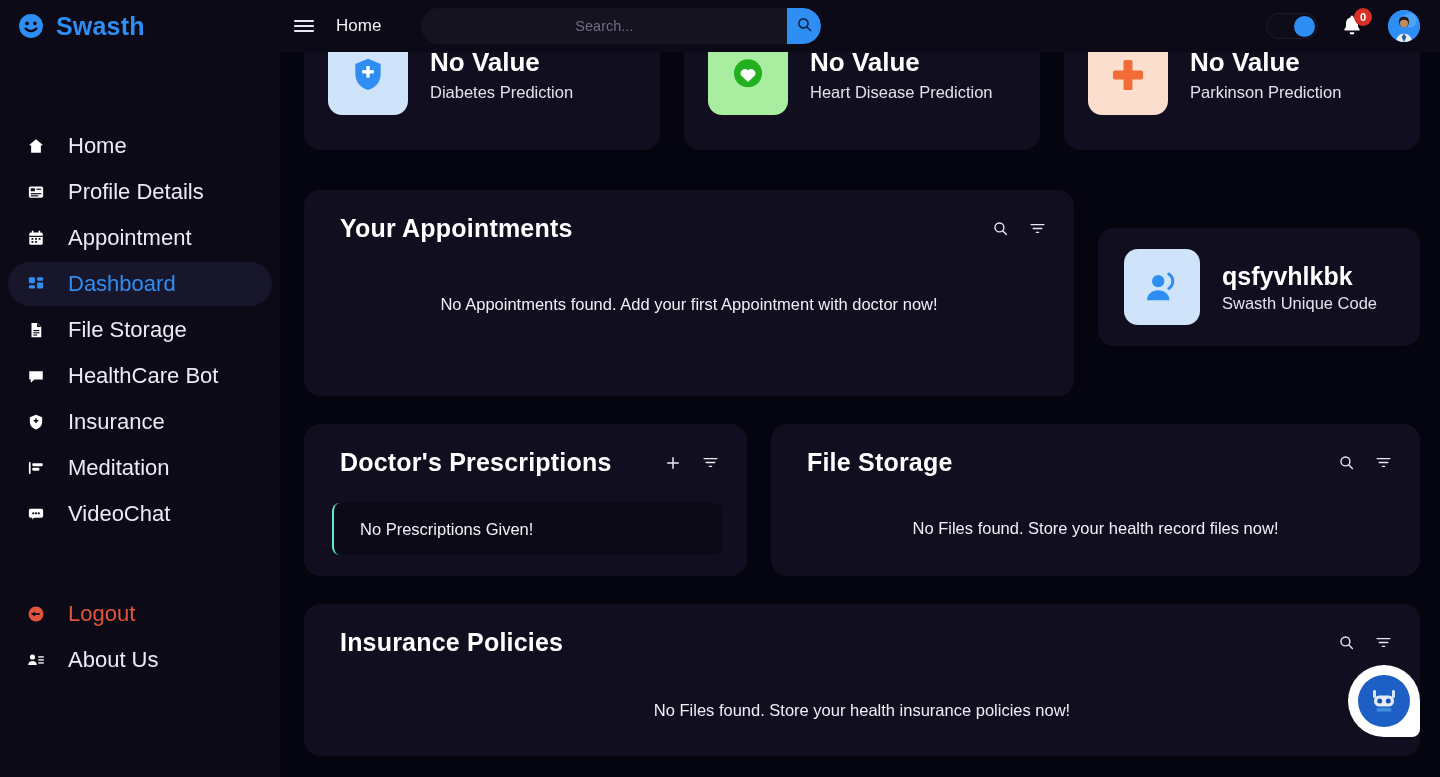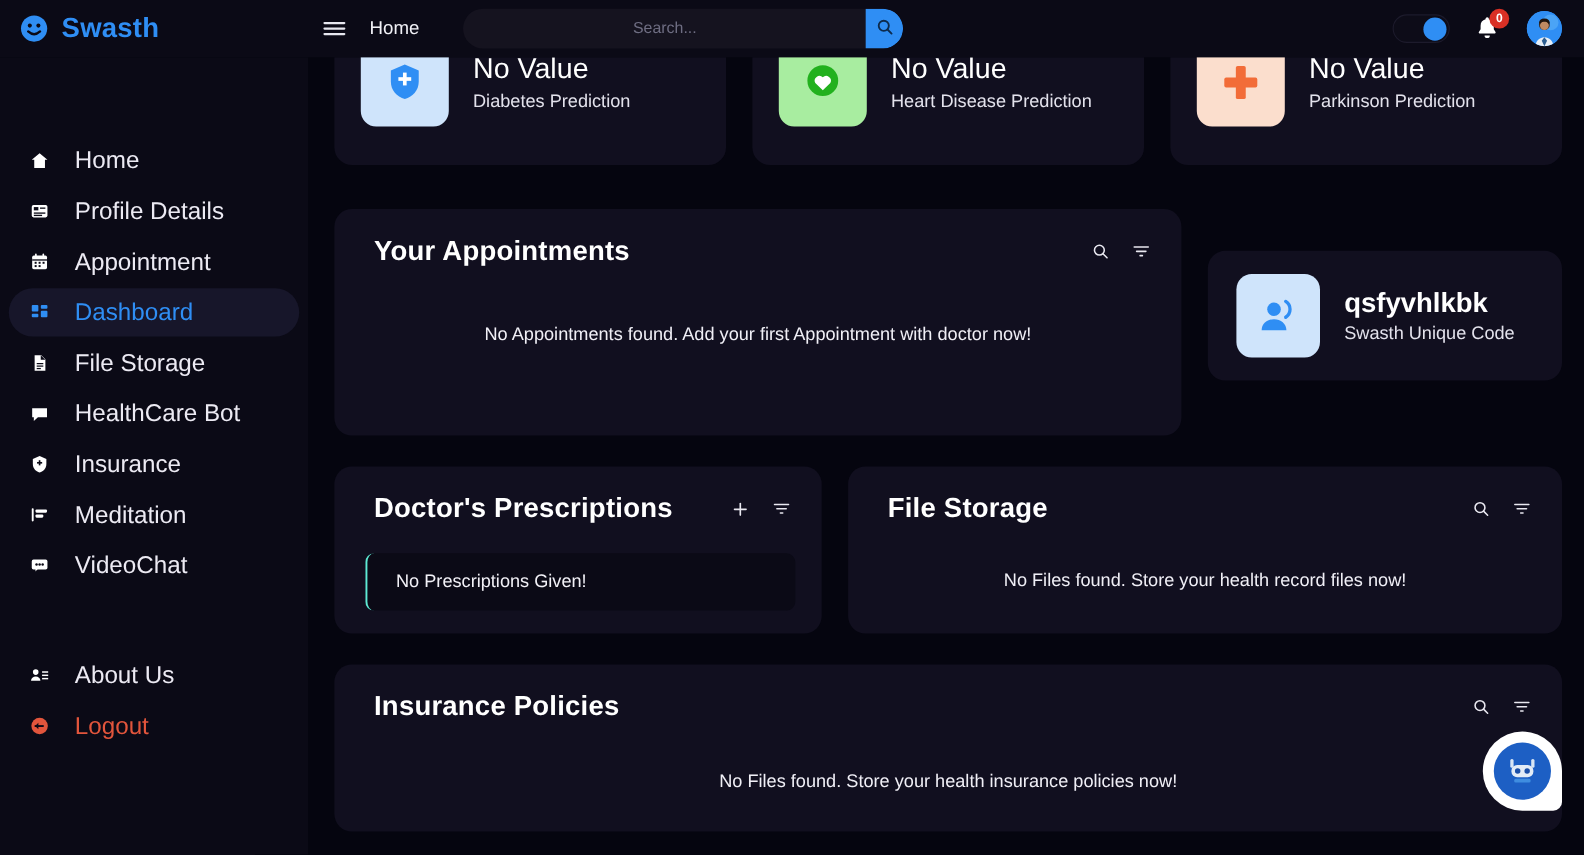--- a/index.html
+++ b/index.html
@@ -105,21 +105,21 @@
   .stat-card {
     flex: 1; background: #110f1f; border-radius: 16px;
     height: 150px; display: flex; align-items: center; gap: 22px;
     padding: 0 24px;
   }
   .stat-icon {
     width: 80px; height: 80px; border-radius: 14px; flex: 0 0 80px;
     display: flex; align-items: center; justify-content: center;
   }
   .stat-text .stat-value {
-    color: #ffffff; font-size: 26px; font-weight: 400; line-height: 1.15;
+    color: #ffffff; font-size: 26px; font-weight: 700; line-height: 1.15;
   }
   .stat-text .stat-label { color: #e3e2ec; font-size: 16.5px; margin-top: 6px; }
 
   .row2 { display: flex; gap: 24px; margin-top: 40px; align-items: flex-start; }
   .card {
     background: #110f1f; border-radius: 16px; position: relative;
   }
   .card-head {
     display: flex; align-items: center; padding: 24px 28px 0 36px;
   }
@@ -347,42 +347,42 @@
         <circle cx="8.3" cy="11" r="1.5" fill="#0b0a16"></circle>
         <circle cx="12" cy="11" r="1.5" fill="#0b0a16"></circle>
         <circle cx="15.7" cy="11" r="1.5" fill="#0b0a16"></circle>
       </svg>
     </span>
     <span>VideoChat</span>
   </div>
 
   <div class="nav-spacer"></div>
 
+  <div class="nav-item danger">
+    <span class="ico">
+      <svg viewBox="0 0 24 24" width="18" height="18">
+        <circle cx="12" cy="12" r="10"></circle>
+        <rect x="6" y="10.9" width="11" height="2.3" fill="#0b0a16"></rect>
+        <path d="M10.5 8.2 6.6 12l3.9 3.8z" fill="#0b0a16"></path>
+      </svg>
+    </span>
+    <span>Logout</span>
+  </div>
+
   <div class="nav-item">
     <span class="ico">
       <svg viewBox="0 0 24 24" width="18" height="18">
         <circle cx="7.3" cy="8" r="3.4"></circle>
         <path d="M1.6 18.6c0-3.2 2.6-5.2 5.7-5.2s5.7 2 5.7 5.2z"></path>
         <rect x="15" y="7" width="7.4" height="1.8"></rect>
         <rect x="15" y="11" width="7.4" height="1.8"></rect>
         <rect x="15" y="15" width="7.4" height="1.8"></rect>
       </svg>
     </span>
     <span>About Us</span>
-  </div>
-
-  <div class="nav-item danger">
-    <span class="ico">
-      <svg viewBox="0 0 24 24" width="18" height="18">
-        <circle cx="12" cy="12" r="10"></circle>
-        <rect x="6" y="10.9" width="11" height="2.3" fill="#0b0a16"></rect>
-        <path d="M10.5 8.2 6.6 12l3.9 3.8z" fill="#0b0a16"></path>
-      </svg>
-    </span>
-    <span>Logout</span>
   </div>
 </div>
 
 <div class="main">
   <div class="content">
 
     <div class="stat-row">
 
       <div class="stat-card">
         <div class="stat-icon" style="background:#cfe4fb">

